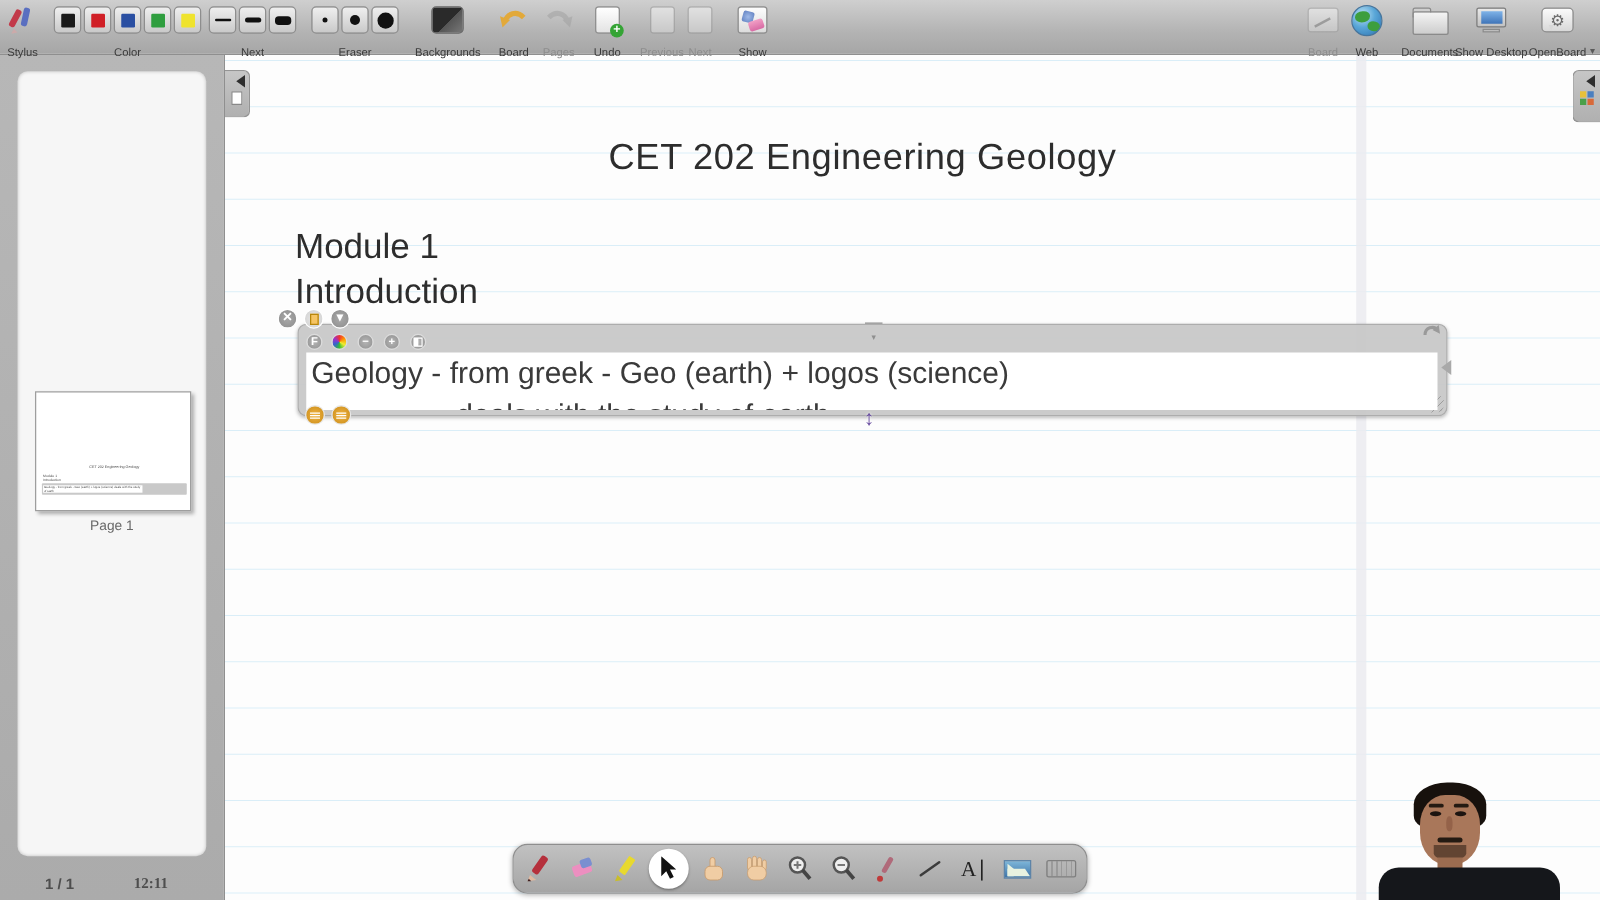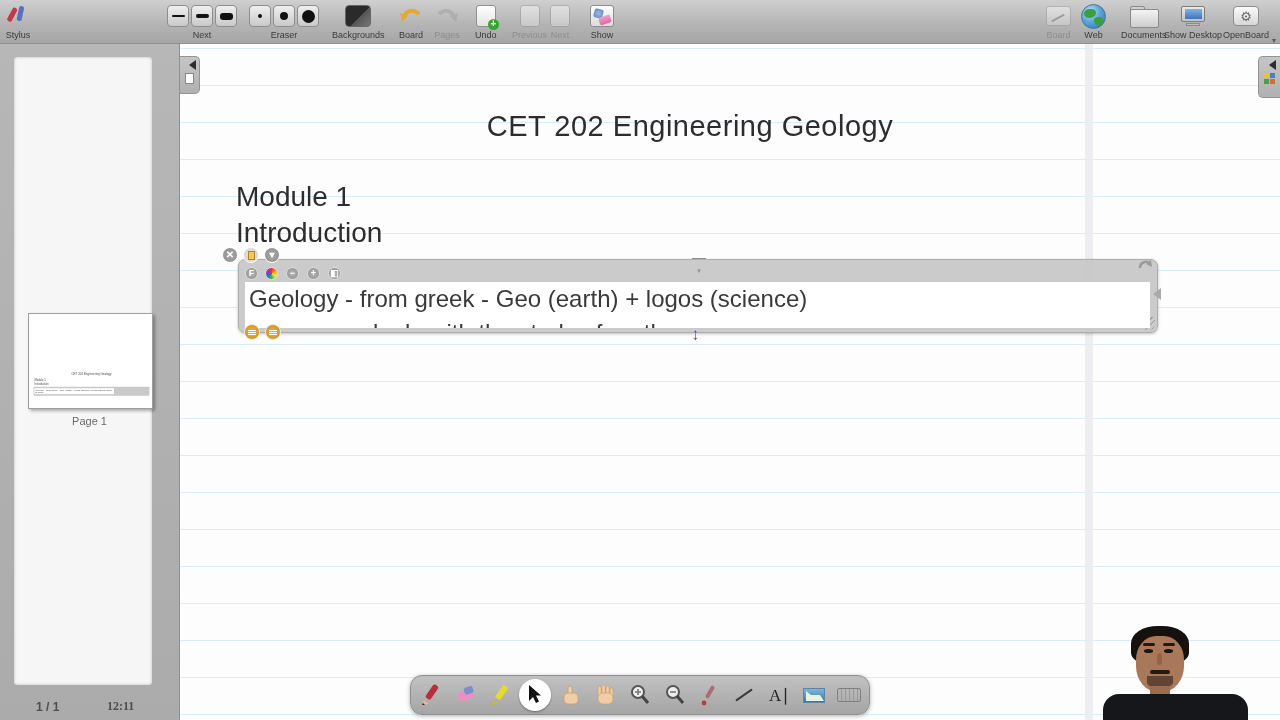--- a/index.html
+++ b/index.html
@@ -5,21 +5,21 @@
   * { margin:0; padding:0; box-sizing:border-box; }
   html,body { width:1280px; height:720px; overflow:hidden; }
   body { font-family:"Liberation Sans", sans-serif; background:#9e9e9e; }
   .screen { position:relative; width:1280px; height:720px; background:#fdfdfd; overflow:hidden; }
 
   
   .topbar { position:absolute; left:0; top:0; width:1280px; height:44px;
     background:linear-gradient(#cfcfcf,#b3b3b3 60%,#a6a6a6); border-bottom:1px solid #8f8f8f; z-index:40; }
   .tbg { position:absolute; top:3px; display:flex; flex-direction:column; align-items:center; }
   .tbg .icons { display:flex; align-items:center; height:26px; }
-  .tbl { font-size:9px; color:#3a3a3a; margin-top:1px; white-space:nowrap; }
+  .tbl { font-size:9px; color:#3a3a3a; margin-top:8px; white-space:nowrap; }
   .tbg.disabled .tbl { color:#8d8d8d; }
   .tbg.disabled .icons { opacity:.45; filter:grayscale(1); }
   .swbtn { width:22px; height:22px; margin:0 1px; border:1px solid #8e8e8e; border-radius:4px;
     background:linear-gradient(#efefef,#c9c9c9); display:flex; align-items:center; justify-content:center; }
   .sw { width:11px; height:11px; border-radius:1px; }
   .linebar { background:#111; border-radius:3px; }
   .erdot { background:#111; border-radius:50%; }
   .pageico { width:20px; height:22px; background:linear-gradient(#ffffff,#e3e3e3); border:1px solid #909090; border-radius:3px; position:relative; }
   .pageico .plus { position:absolute; right:-4px; bottom:-4px; width:11px; height:11px; border-radius:50%;
     background:#35a435; color:#fff; font-size:10px; line-height:10px; text-align:center; font-weight:bold; }
@@ -45,21 +45,21 @@
     display:flex; align-items:center; justify-content:center; position:relative; }
   .bubble::after { content:""; position:absolute; left:5px; bottom:-5px; border:5px solid transparent; border-top-color:#d8d8d8; border-left-width:2px; border-right-width:2px; }
   .gear { font-size:13px; color:#6b6b6b; line-height:1; }
   .boardico { width:25px; height:20px; background:linear-gradient(#fff,#ddd); border:1px solid #999; border-radius:3px; position:relative; }
   .boardico::after { content:""; position:absolute; left:4px; top:10px; width:14px; height:2px; background:#777; transform:rotate(-28deg); }
   .menu-caret { position:absolute; right:4px; top:36px; font-size:8px; color:#5a5a5a; }
 
   
   .leftpanel { position:absolute; left:0; top:44px; width:180px; height:676px;
     background:linear-gradient(#b7b7b7,#ababab); z-index:30; border-right:1px solid #8f8f8f; }
-  .thumbwrap { position:absolute; left:14px; top:13px; width:138px; height:628px; background:#f6f6f6; border-radius:3px; box-shadow:inset 0 0 3px rgba(0,0,0,.25); }
+  .thumbwrap { position:absolute; left:14px; top:13px; width:151px; height:628px; background:#f6f6f6; border-radius:8px; box-shadow:inset 0 0 3px rgba(0,0,0,.25); }
   .thumbpage { position:absolute; left:14px; top:256px; width:125px; height:96px; background:#fff; border:1px solid #9e9e9e; box-shadow:2px 2px 3px rgba(0,0,0,.3); overflow:hidden; }
   .thumbscale { width:1100px; height:846px; transform:scale(0.1136); transform-origin:0 0; }
   .t-title { text-align:center; margin-top:58px; font-size:26px; color:#4a4a4a; }
   .t-h1 { margin:30px 0 0 48px; font-size:24px; color:#4a4a4a; }
   .t-h2 { margin:2px 0 0 48px; font-size:24px; color:#4a4a4a; }
   .t-box { margin:10px 40px 0 40px; background:#c9c9c9; border-radius:6px; padding:14px 8px; }
   .t-box-in { background:#fff; padding:2px 6px; font-size:21px; color:#4a4a4a; line-height:1.15; width:700px; }
   .thumbcaption { position:absolute; left:0; top:358px; width:151px; text-align:center; font-size:11px; color:#6a6a6a; }
   .statusbar { position:absolute; left:0; bottom:6px; width:180px; font-size:12px; font-weight:bold; color:#4e4e4e; }
   .statusbar .pi { position:absolute; left:36px; bottom:0; }
@@ -145,20 +145,40 @@
       <div class="icons">
         <svg width="28" height="24" viewBox="0 0 28 24">
           <rect x="6" y="3" width="5" height="15" rx="2" transform="rotate(28 8 10)" fill="#c23a4a"></rect>
           <rect x="14" y="2" width="5" height="15" rx="2" transform="rotate(12 16 9)" fill="#5a6fc0"></rect>
           <polygon points="7,19 10,22 5,23" fill="#caa"></polygon>
         </svg>
       </div>
       <div class="tbl">Stylus</div>
     </div>
 
+    <div class="tbg" style="left:42px">
+      <div class="icons">
+        <span class="swbtn">
+            <i class="sw" style="background: rgb(26, 26, 26);"></i>
+          </span>
+        <span class="swbtn">
+            <i class="sw" style="background: rgb(208, 31, 38);"></i>
+          </span>
+        <span class="swbtn">
+            <i class="sw" style="background: rgb(42, 79, 162);"></i>
+          </span>
+        <span class="swbtn">
+            <i class="sw" style="background: rgb(47, 158, 63);"></i>
+          </span>
+        <span class="swbtn">
+            <i class="sw" style="background: rgb(239, 227, 46);"></i>
+          </span>
+      </div>
+      <div class="tbl">Color</div>
+    </div>
 
     <div class="tbg" style="left:166px">
       <div class="icons">
         <span class="swbtn">
             <i class="linebar" style="width:13px;height:2px"></i>
           </span>
         <span class="swbtn">
             <i class="linebar" style="width:13px;height:4px"></i>
           </span>
         <span class="swbtn">

